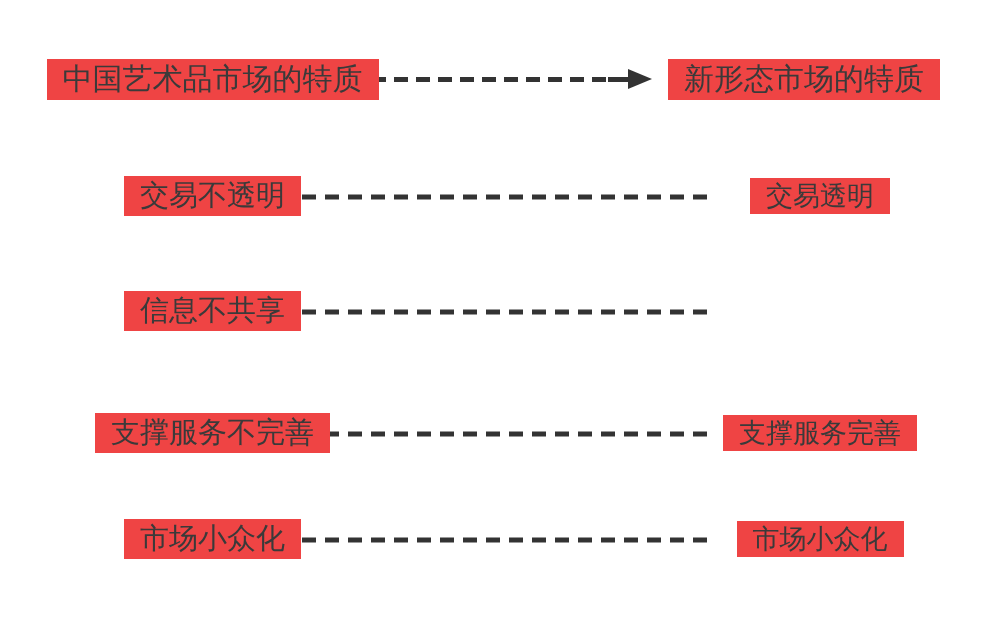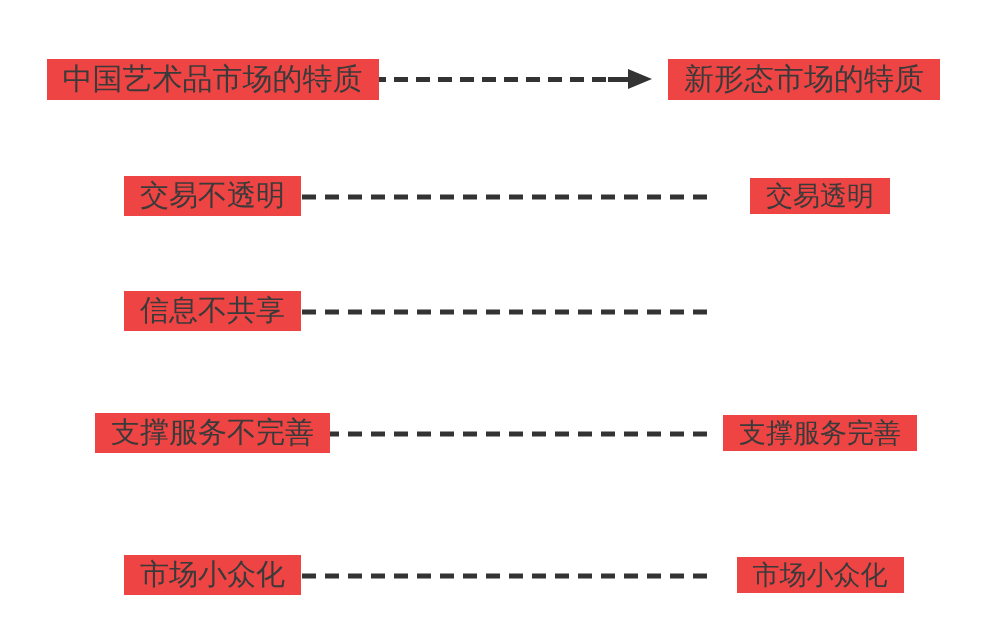--- a/index.html
+++ b/index.html
@@ -69,21 +69,21 @@
 
   
   .row {
     position: absolute;
     left: 0; right: 0;
     height: 54px;
   }
   .row-1 { top: 169px; }
   .row-2 { top: 284px; }
   .row-3 { top: 406px; }
-  .row-4 { top: 548px; }
+  .row-4 { top: 512px; }
 
   .connector {
     position: absolute;
     left: 302px;
     right: 284px;
     top: calc(50% + 1px);
     height: 5px;
     transform: translateY(-50%);
     background: repeating-linear-gradient(90deg,
       #333333 0, #333333 14px,

